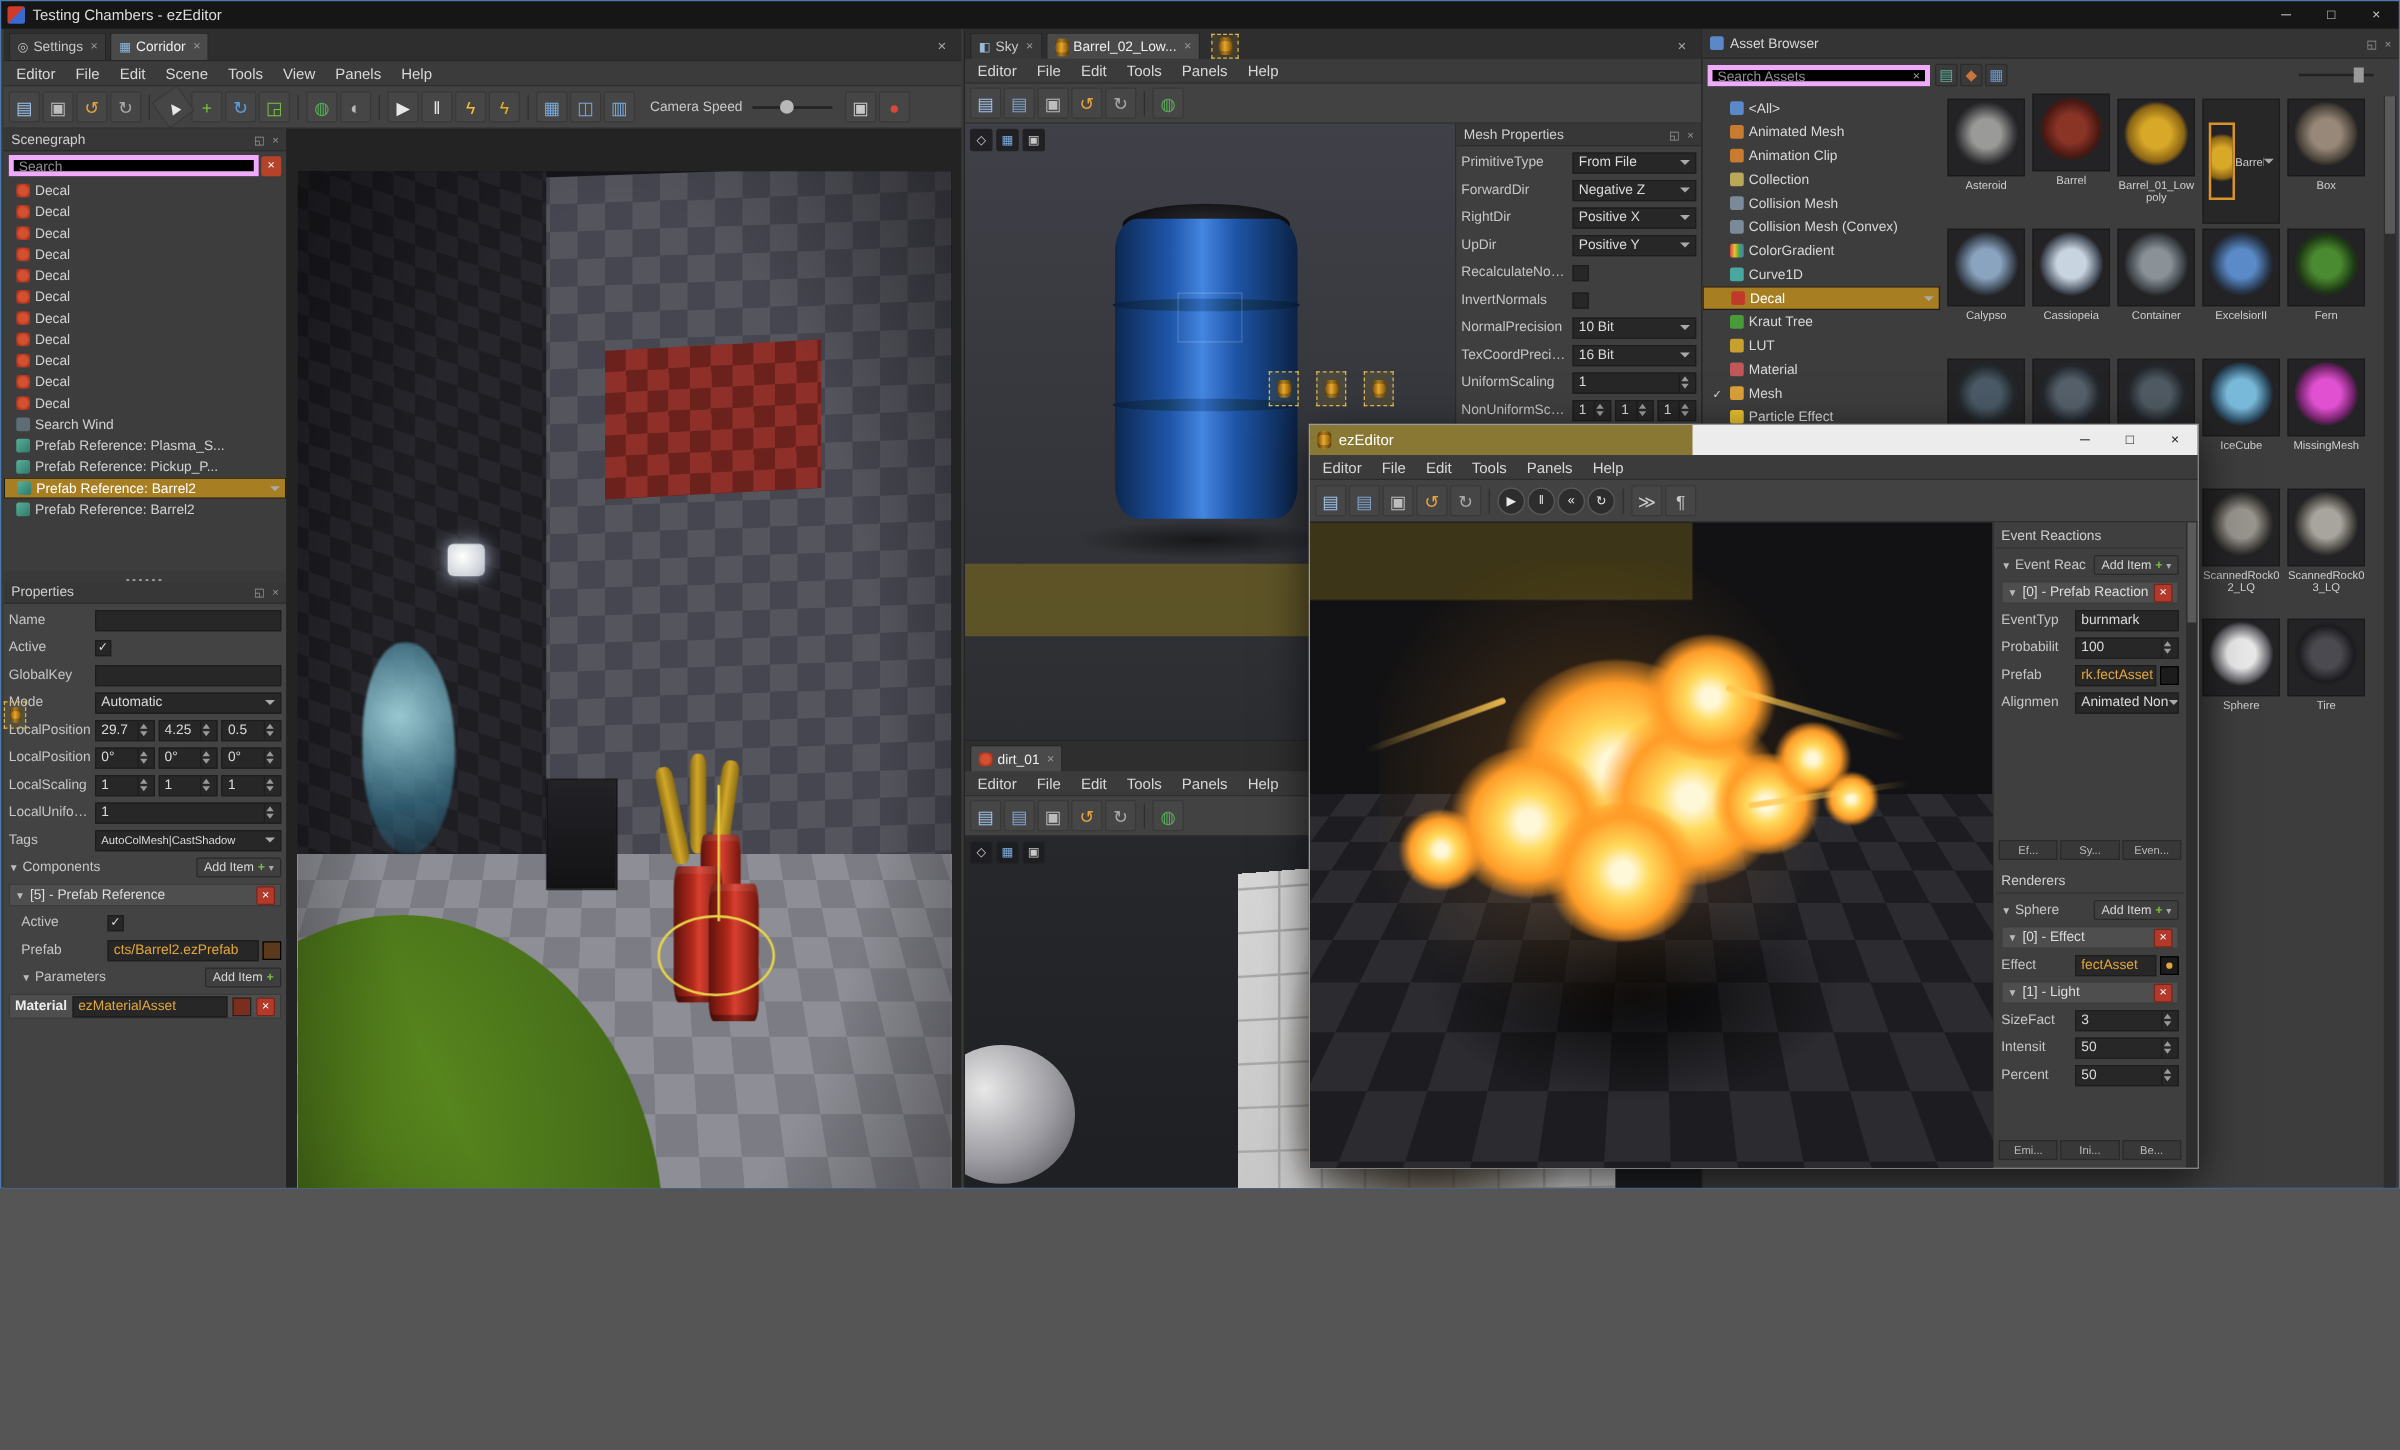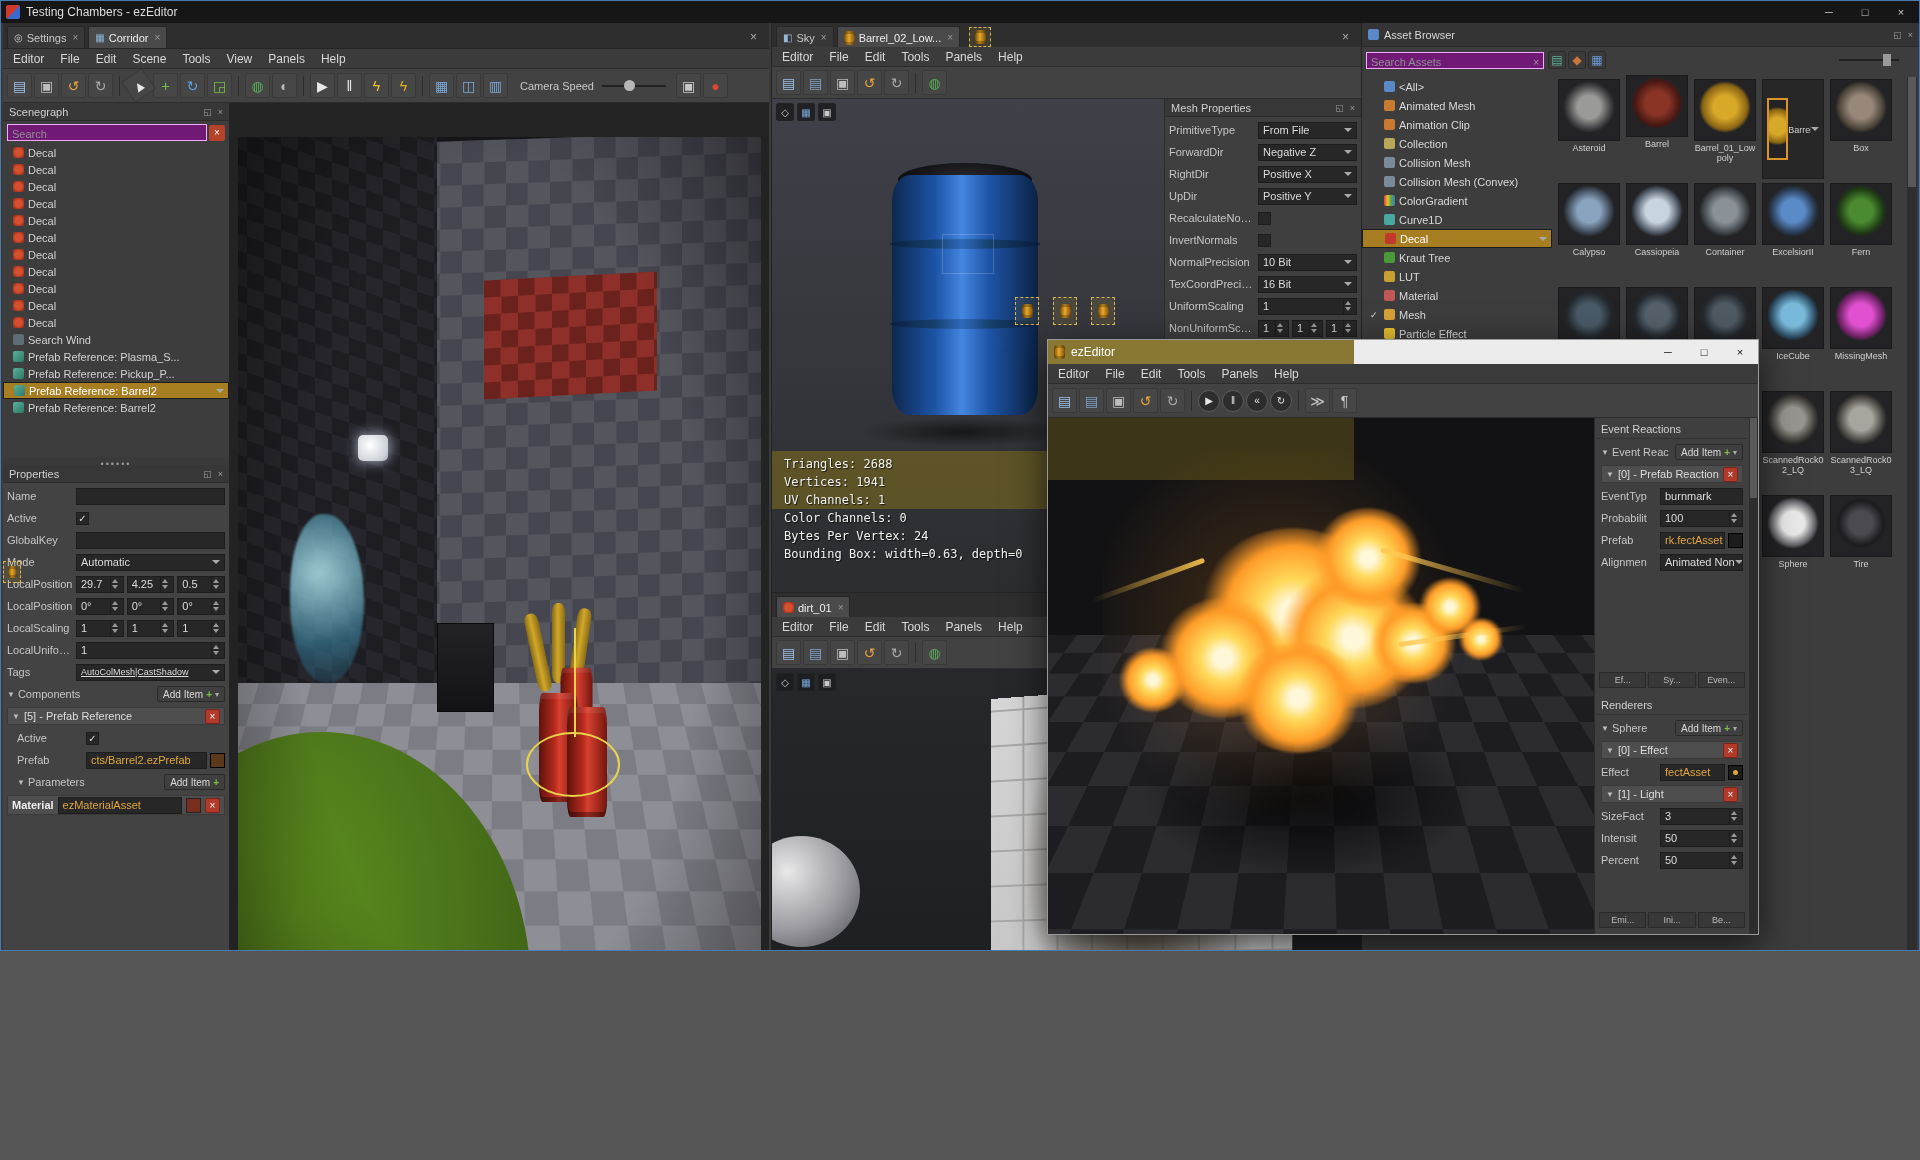--- a/index.html
+++ b/index.html
@@ -54,21 +54,21 @@
 .tri{font-size:8px;color:#bbb}
 .orange{color:#e2a63d}
 .chip{width:11px;height:11px;border-radius:2px;flex:none}
 .chip.decal-icon{background:radial-gradient(circle at 50% 50%,#d4502e 0 45%,#a03020 80%)}
 .chip.wind-icon{background:#5d6d76}
 .chip.prefab-icon{background:linear-gradient(135deg,#58b09a,#2e7a68)}
 
 .tree-row{display:flex;align-items:center;gap:4px;height:17px;padding:0 4px 0 10px;font-size:11px;color:#d2d2d2;white-space:nowrap;overflow:hidden}
 .tree-row.sel{background:#a87e22;color:#fff}
 .sg-search{display:flex;align-items:center;gap:2px;padding:3px 4px}
-.sinput{flex:1;height:17px;background:#701a75;border:1px solid #f0abfc;color:#8f8f8f;font-size:11px;display:flex;align-items:flex-end;padding:0 4px}
+.sinput{flex:1;height:17px;background:#000000;border:4px solid #f0abfc;color:#8f8f8f;font-size:11px;display:flex;align-items:flex-start;padding:0 4px}
 .sclear{width:16px;height:16px;background:#b5432a;color:#fff;font-size:10px;display:flex;align-items:center;justify-content:center;border-radius:2px}
 .splitdots{position:absolute;left:0;width:226px;text-align:center;color:#9a9a9a;font-size:9px;letter-spacing:2px}
 .mat-row{display:flex;align-items:center;gap:4px;background:#4e4e4e;border:1px solid #3a3a3a;height:20px;margin:2px 4px;padding:0 4px;font-size:11px;color:#eee}
 .swatch{width:15px;height:15px;background:#7a2e1e;border:1px solid #222;flex:none}
 
 #main-viewport{position:absolute;left:226px;top:80px;right:0;bottom:0;background:#232323;border-left:1px solid #242424}
 .vp-scene{position:absolute;left:8px;top:34px;right:8px;bottom:30px;background:#17171b;overflow:hidden}
 .vp-scene>div{position:absolute}
 .mv-wb{left:26%;top:0;width:78%;height:62%;background:repeating-conic-gradient(#55555e 0 25%,#464650 0 50%) 0 0/44px 44px;transform:skewY(-2deg)}
 .mv-red{left:47%;top:14%;width:33%;height:12%;background:repeating-conic-gradient(#8e3029 0 25%,#6b221d 0 50%) 0 0/34px 34px;transform:skewY(-3deg)}
@@ -445,21 +445,21 @@
                 <span class="spin-b">
                   <i class="up"></i>
                   <i class="dn"></i>
                 </span>
               </span>
             </span>
           </div>
           <div class="row">
             <span class="lbl">Tags</span>
             <span class="ctrl">
-              <span class="sel" style="font-size: 9px; text-decoration: underline;">AutoColMesh|CastShadow</span>
+              <span class="sel" style="font-size: 9px;">AutoColMesh|CastShadow</span>
             </span>
           </div>
         </div>
       <div class="row">
         <span class="tri">▼</span>
         <span style="flex:1">Components</span>
         <span class="additem">
           <span>Add Item</span>
             <span class="plus">+</span>
             <span class="dd">▾</span>
@@ -570,28 +570,20 @@
         </div>
       <div class="b3d">
         <div class="lid"></div>
           <div class="body"></div>
         <div class="rib" style="top:76px"></div>
           <div class="rib" style="top:156px"></div>
         <div class="plate"></div>
       </div>
       <div class="bshadow"></div>
       <div class="olive-band"></div>
-      <div id="mesh-stats">
-          <div class="stat-line">Triangles: 2688</div>
-          <div class="stat-line">Vertices: 1941</div>
-          <div class="stat-line">UV Channels: 1</div>
-          <div class="stat-line">Color Channels: 0</div>
-          <div class="stat-line">Bytes Per Vertex: 24</div>
-          <div class="stat-line">Bounding Box: width=0.63, depth=0</div>
-        </div>
     </div>
     <div id="mesh-props">
       <div class="panel-h">
         <span>Mesh Properties</span>
         <span class="ph-ic">
             <span>◱</span>
             <span>×</span>
           </span>
       </div>
       <div id="mesh-props-rows" style="padding-top:2px">

